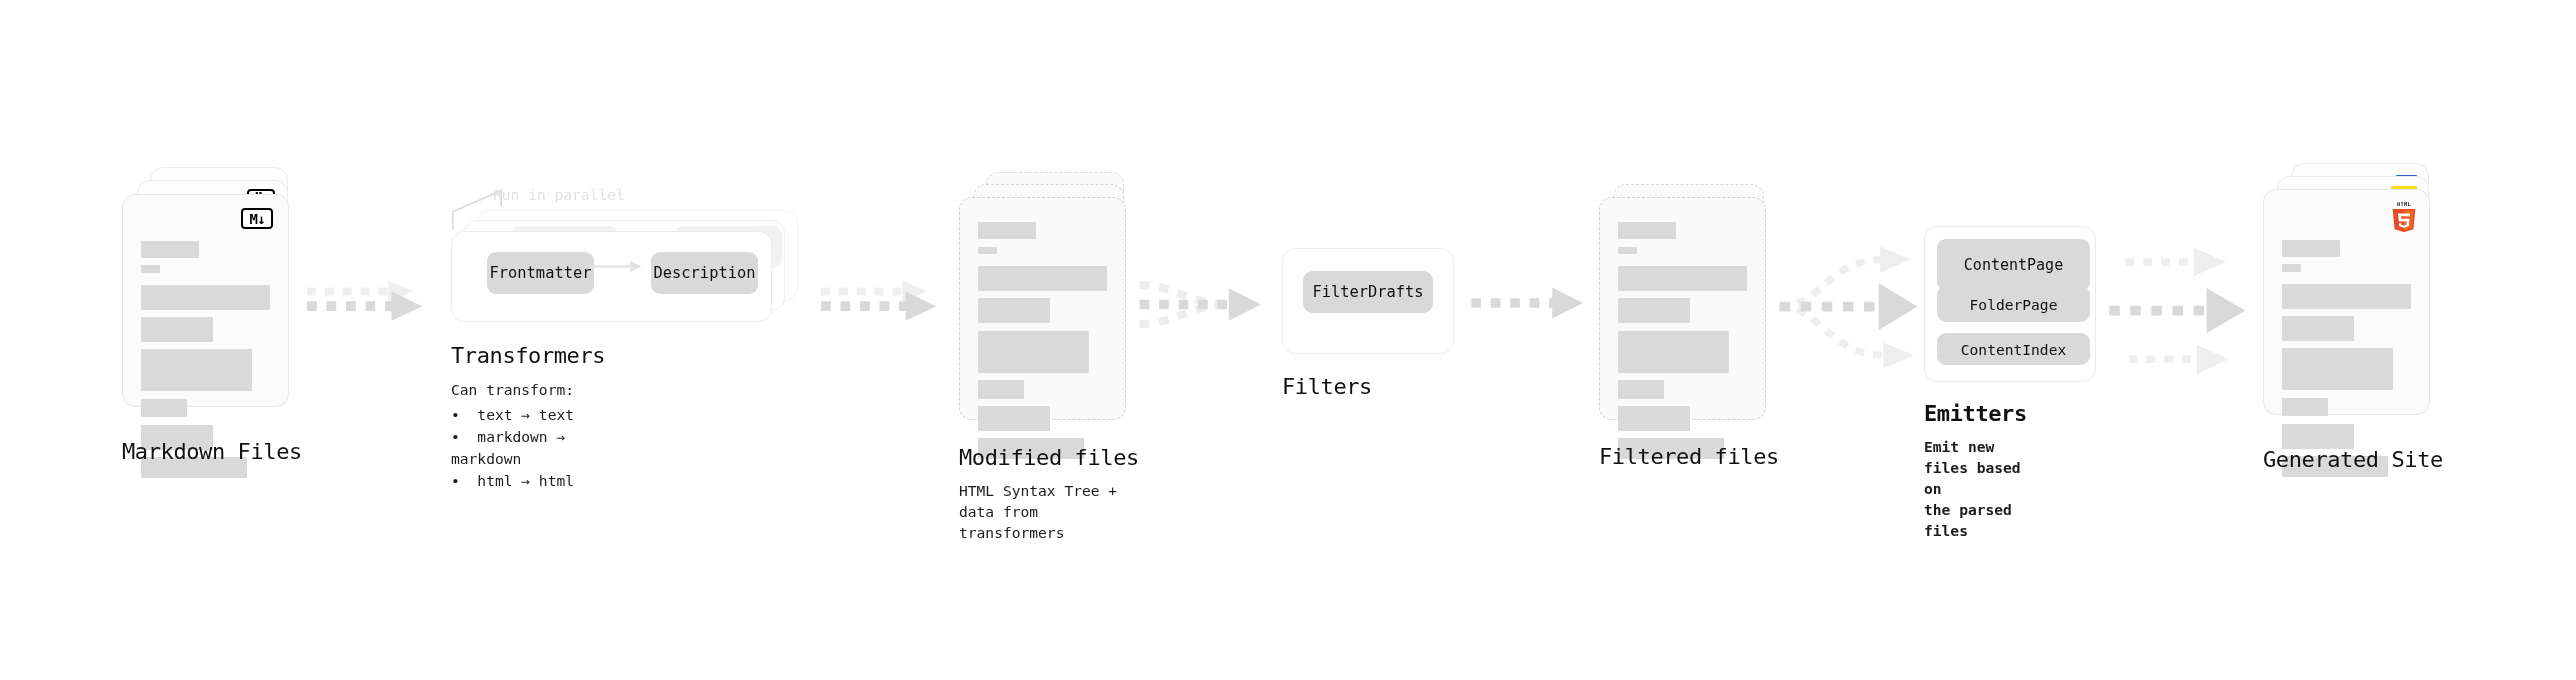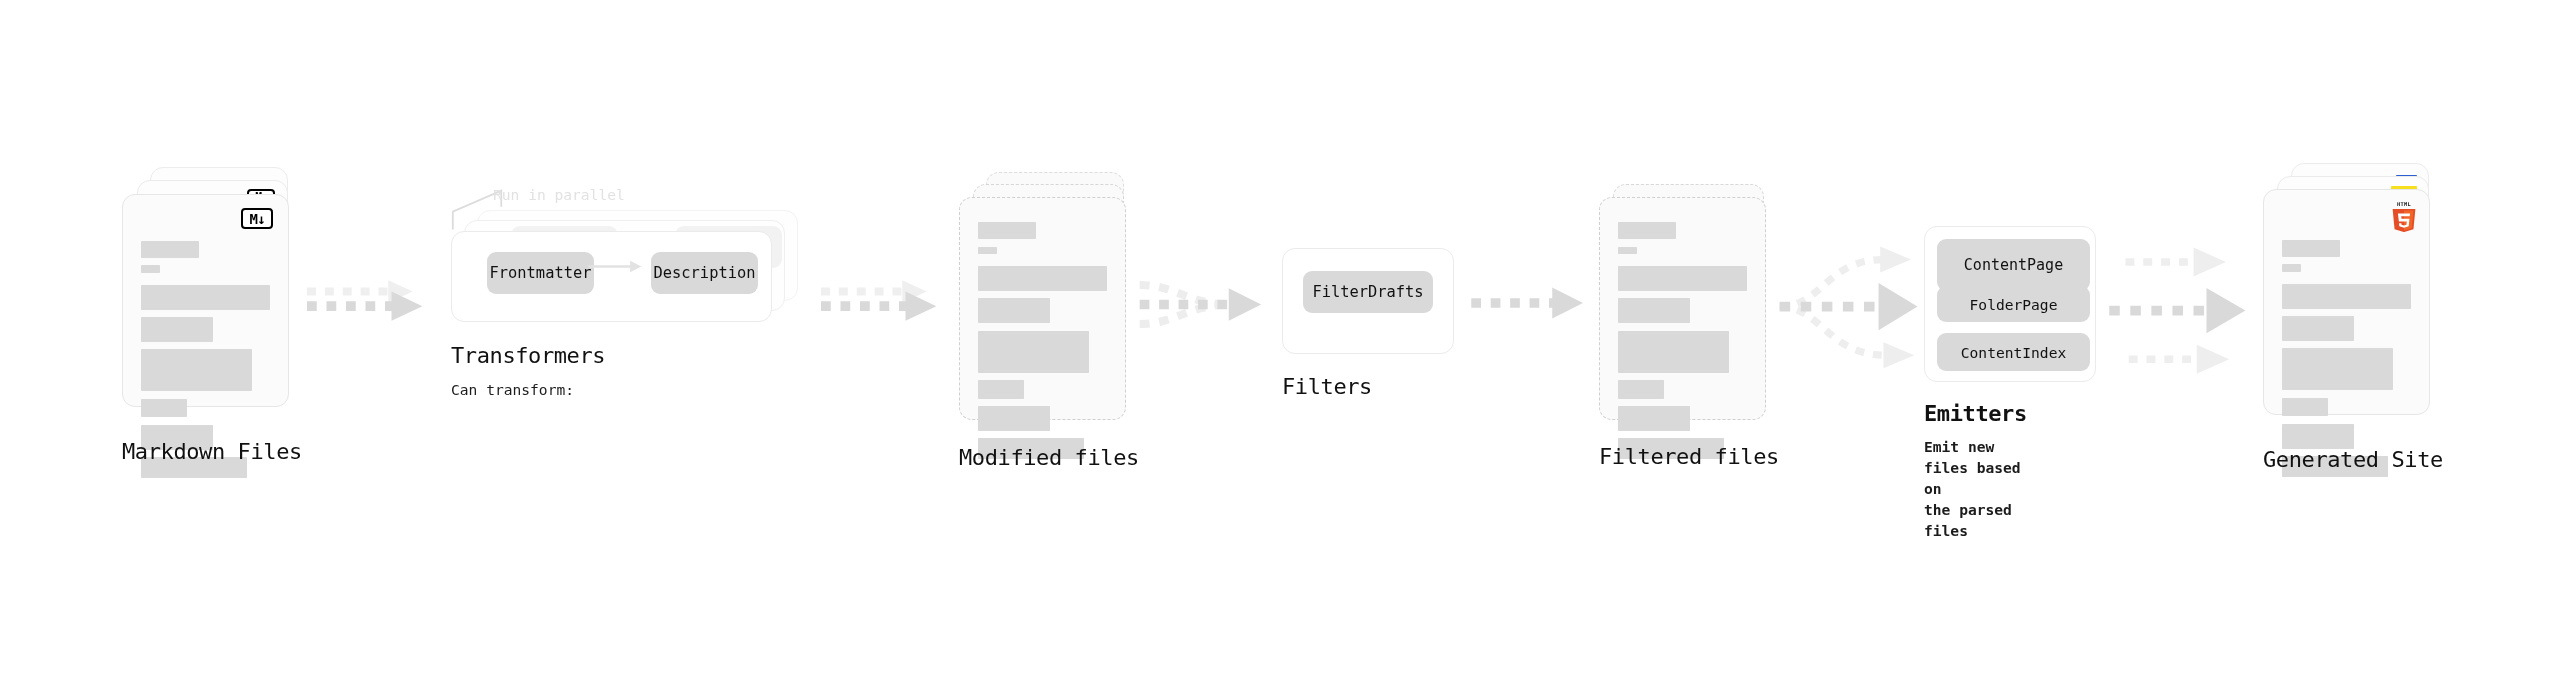--- a/index.html
+++ b/index.html
@@ -247,20 +247,25 @@
     <div class="arrow" style="left:137px; top:67px;">
       <svg width="60" height="21" viewBox="0 0 74 26">
         <line x1="0" y1="13" x2="54" y2="13" stroke="#e2e2e2" stroke-width="3"></line>
         <polygon points="52,6 66,13 52,20" fill="#e2e2e2"></polygon>
       </svg>
     </div>
 
     <div style="position:absolute; left:0px; top:154px;">
       <div class="caption-title">Transformers</div>
       <div class="caption-sub">Can transform:</div>
+      <ul class="bullets">
+        <li>text → text</li>
+        <li>markdown → markdown</li>
+        <li>html → html</li>
+      </ul>
     </div>
   </div>
 
   <div class="arrow" style="left:821px; top:280px;">
     <svg width="130" height="49" viewBox="0 0 160 60">
       <line x1="0" y1="14" x2="106" y2="14" stroke="#efefef" stroke-width="10" stroke-dasharray="11 11"></line>
       <polygon points="100,0 130,14 100,28" fill="#efefef"></polygon>
       <line x1="0" y1="32" x2="110" y2="32" stroke="#d9d9d9" stroke-width="12" stroke-dasharray="12 12"></line>
       <polygon points="104,14 142,32 104,50" fill="#d9d9d9"></polygon>
     </svg>
@@ -280,20 +285,22 @@
           <div class="bar b-3"></div>
           <div class="bar b-4"></div>
           <div class="bar b-5"></div>
           <div class="bar b-6"></div>
         </div>
       </div>
     </div>
 
     <div style="position:absolute; left:0px; top:273px;">
       <div class="caption-title">Modified files</div>
+      <div class="caption-sub tight">HTML Syntax Tree +
+data from transformers</div>
     </div>
   </div>
 
   <div class="arrow" style="left:1138px; top:264px;">
     <svg width="154" height="81" viewBox="0 0 190 100">
       <path d="M2 26 C 48 26, 60 50, 116 50" fill="none" stroke="#ededed" stroke-width="10" stroke-dasharray="12 12"></path>
       <path d="M2 74 C 48 74, 60 50, 116 50" fill="none" stroke="#ededed" stroke-width="10" stroke-dasharray="12 12"></path>
       <line x1="2" y1="50" x2="120" y2="50" stroke="#d9d9d9" stroke-width="12" stroke-dasharray="12 12"></line>
       <polygon points="112,30 152,50 112,70" fill="#d9d9d9"></polygon>
     </svg>
@@ -348,21 +355,21 @@
       <line x1="4" y1="92" x2="132" y2="92" stroke="#d9d9d9" stroke-width="12" stroke-dasharray="13 13"></line>
       <polygon points="126,63 174,92 126,121" fill="#d9d9d9"></polygon>
     </svg>
   </div>
 
   <div class="node" style="left:1924px; top:226px;">
 
     <div class="group-box" style="left:0px; top:0px; width:172px; height:156px;"></div>
     <div class="pill" style="left:13px; top:13px; width:153px; height:52px; font-size:15px;">ContentPage</div>
     <div class="pill" style="left:13px; top:60px; width:153px; height:36px; font-size:14.6px;">FolderPage</div>
-    <div class="pill" style="left:13px; top:107px; width:153px; height:38px; font-size:14.6px;">ContentIndex</div>
+    <div class="pill" style="left:13px; top:107px; width:153px; height:32px; font-size:14.6px;">ContentIndex</div>
 
     <div style="position:absolute; left:0px; top:175px;font-weight:bold;">
       <div class="caption-title">Emitters</div>
       <div class="caption-sub tight">Emit new files based on
 the parsed files</div>
     </div>
   </div>
 
   <div class="arrow" style="left:2106px; top:236px;">
     <svg width="154" height="146" viewBox="0 0 190 180">

